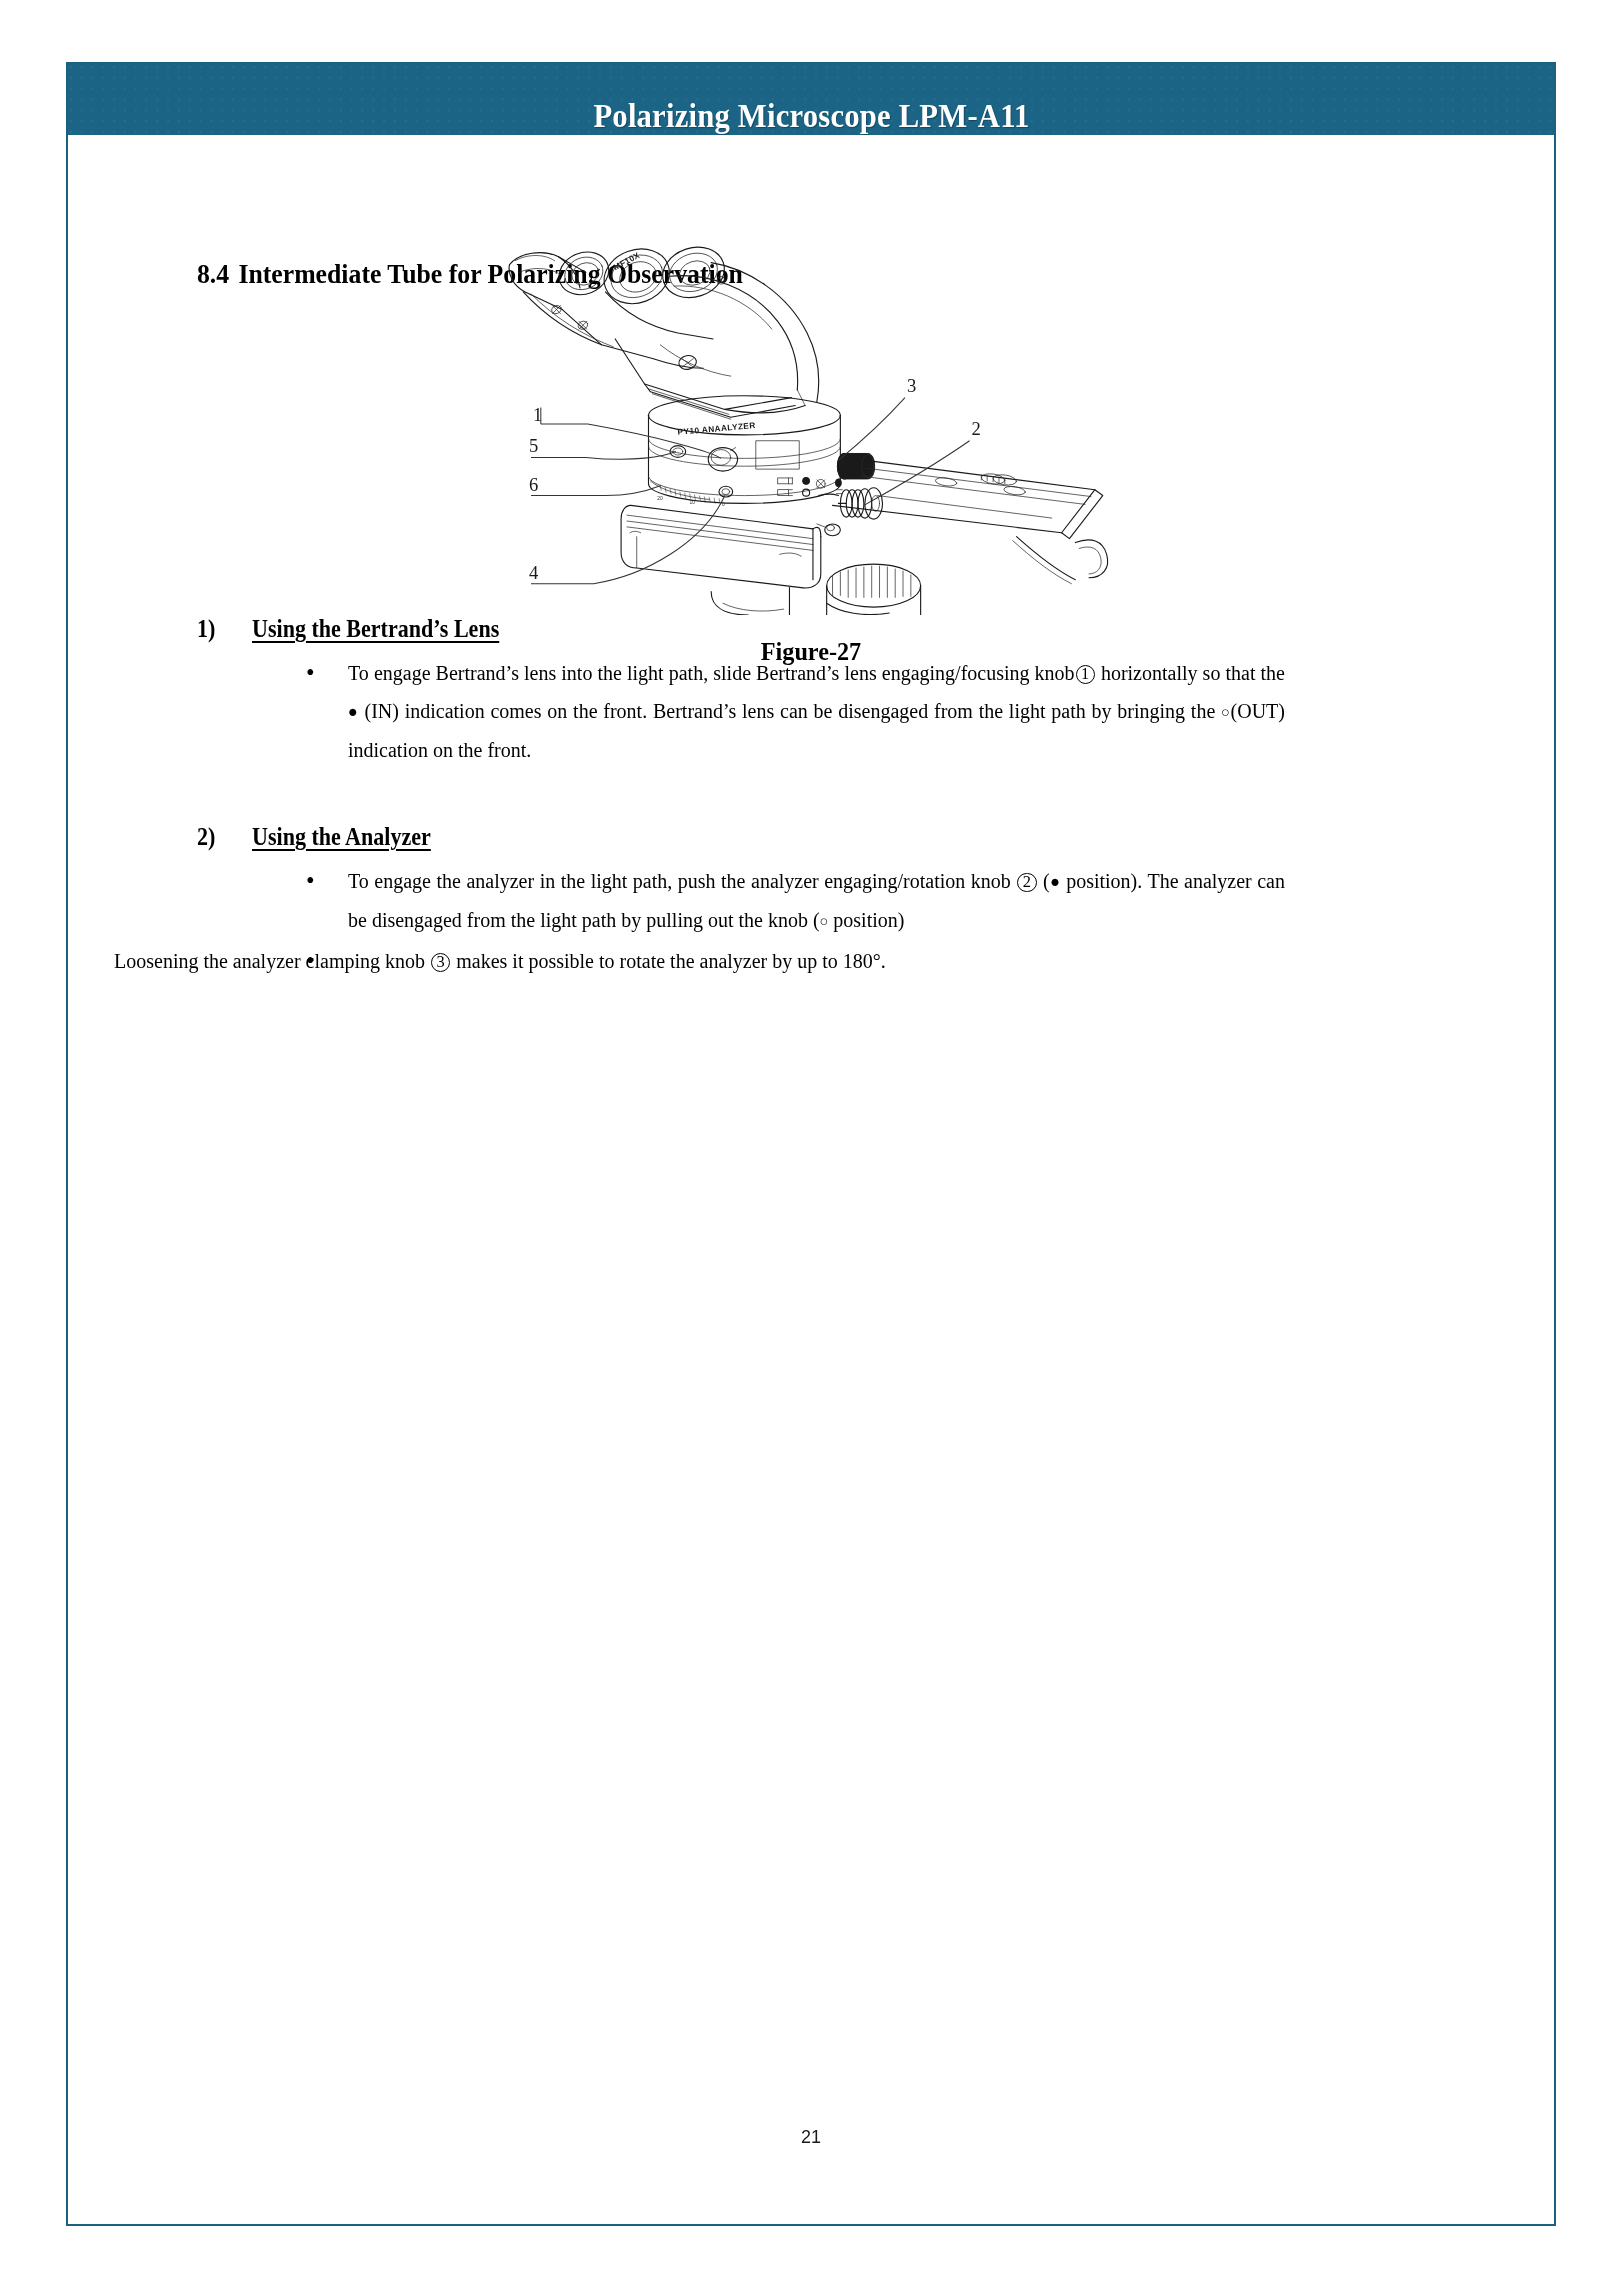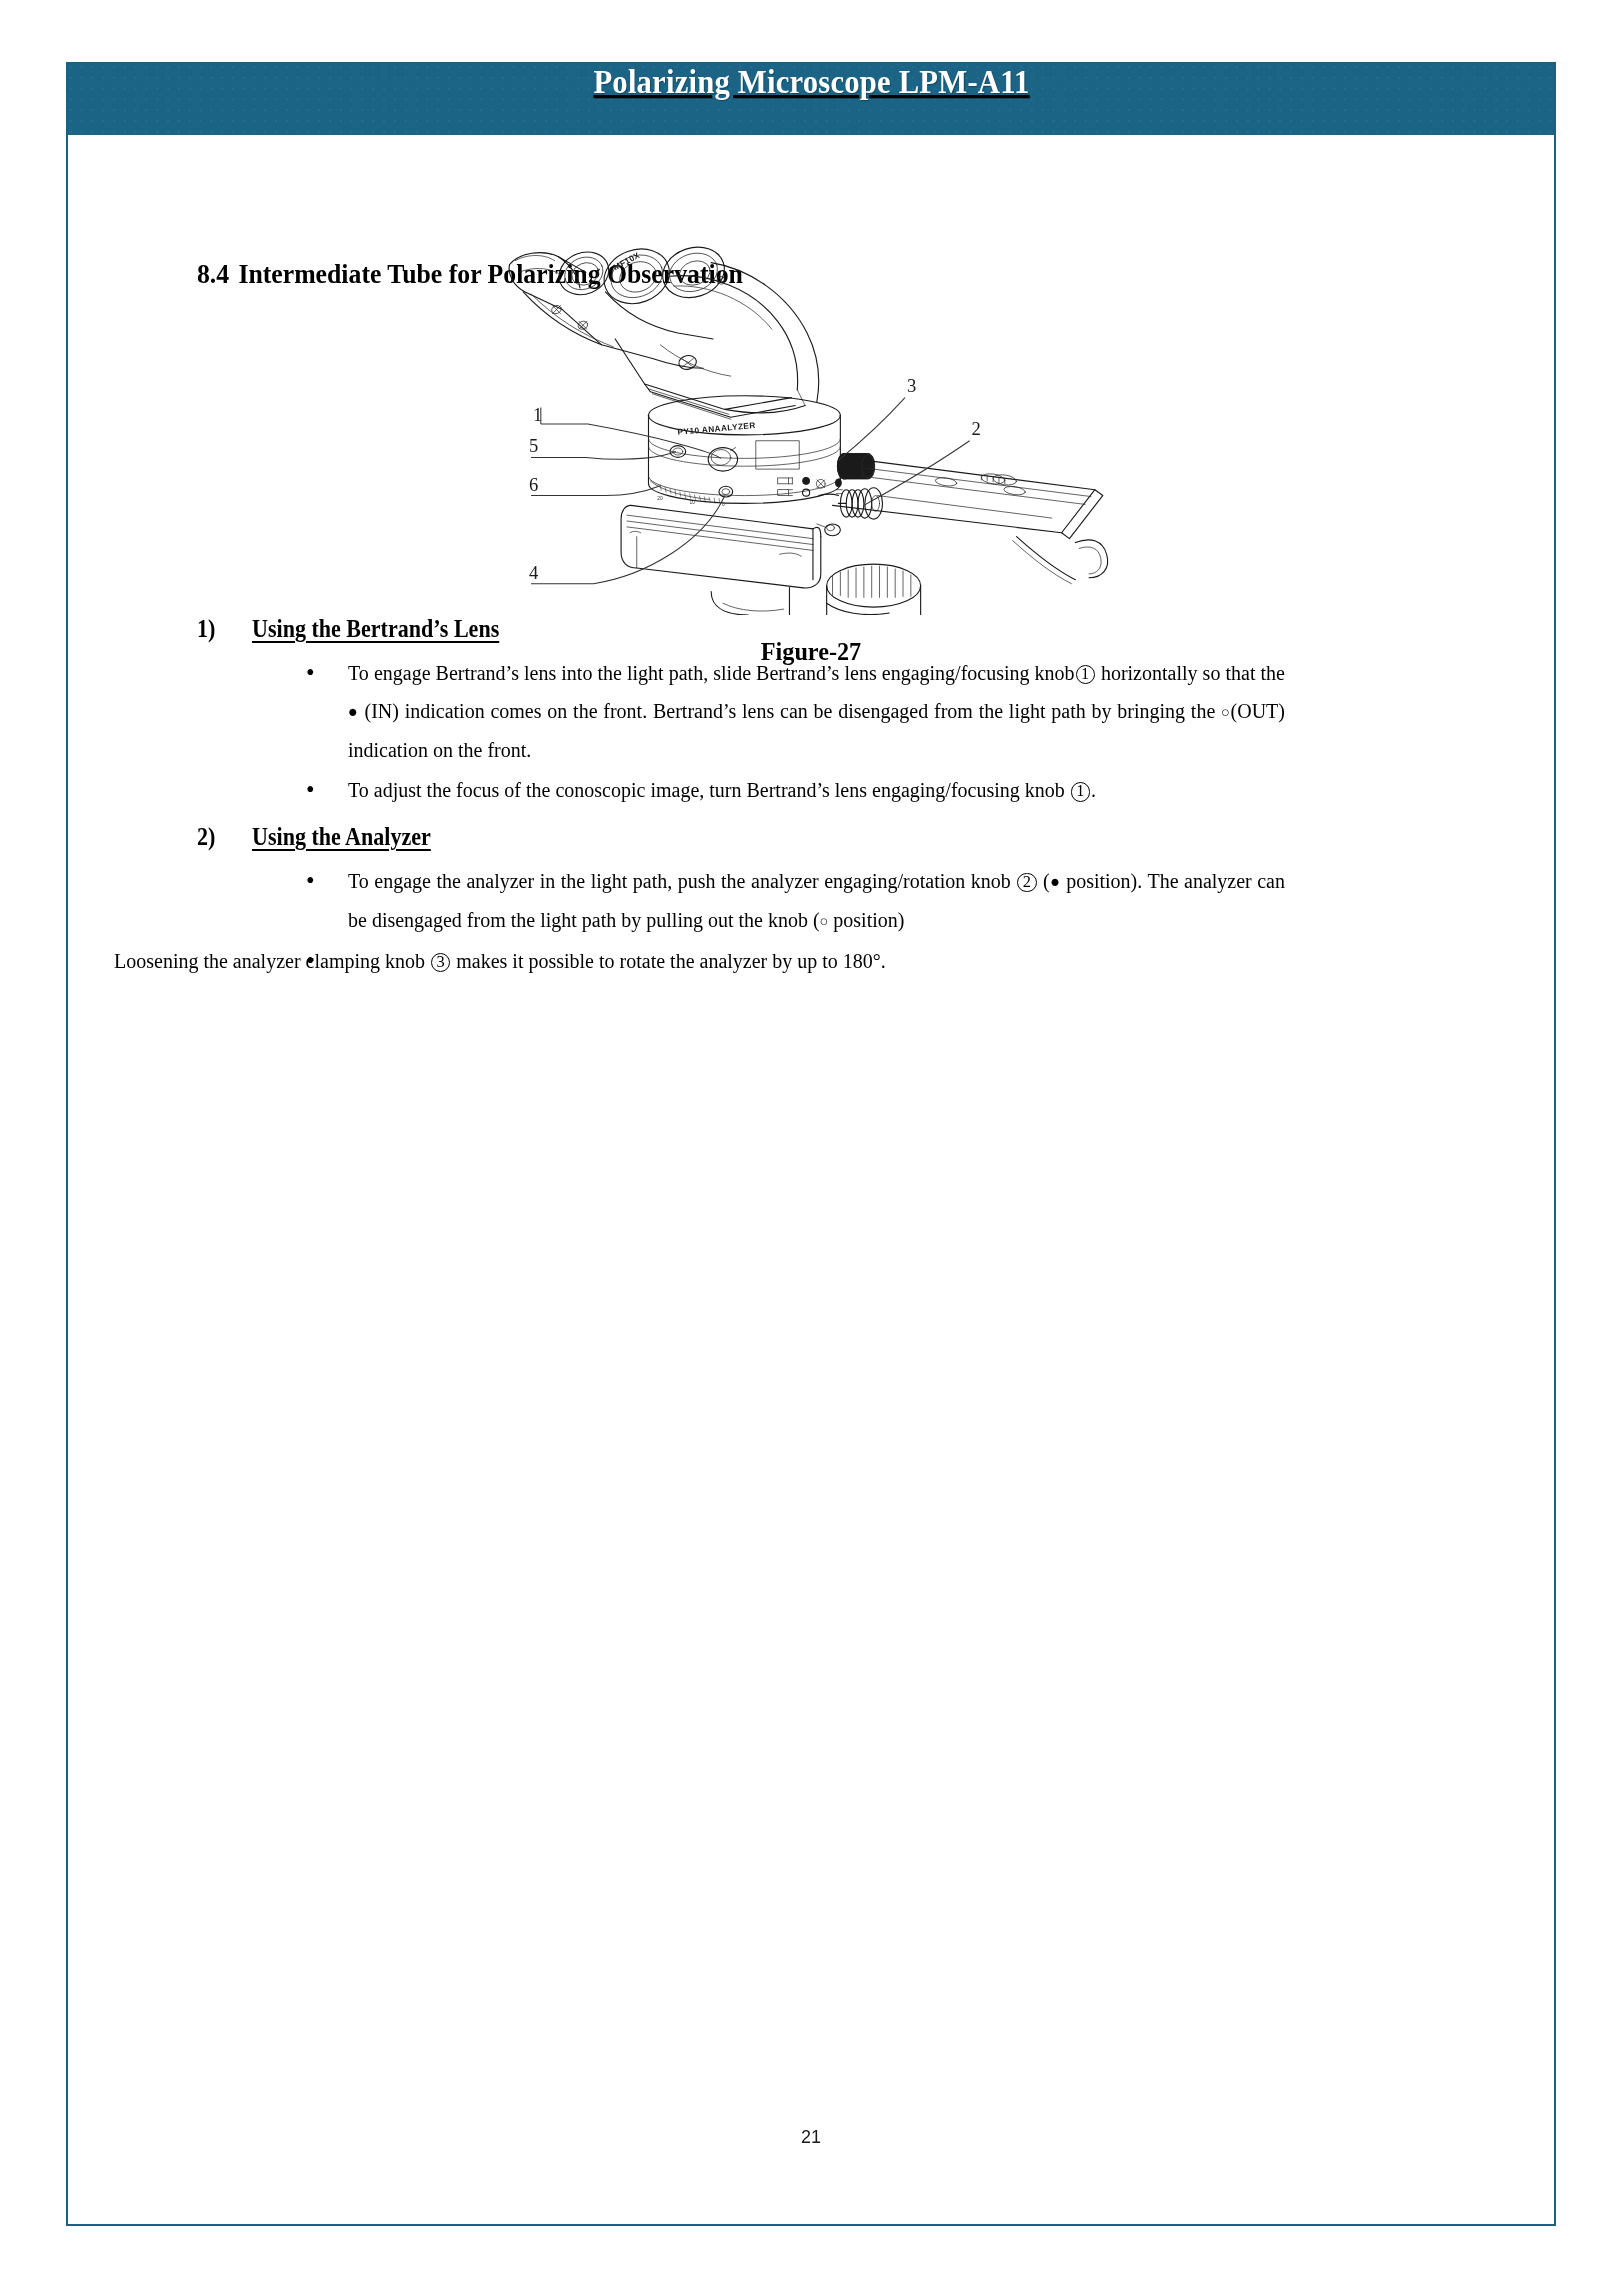--- a/index.html
+++ b/index.html
@@ -32,24 +32,23 @@
     position: absolute;
     left: 0;
     top: 0;
     width: 100%;
     height: 71px;
     background-color: #1b6485;
     background-image:
       radial-gradient(circle at 2.9px 2.9px, rgba(255,255,255,0.055) 1px, transparent 1.4px);
     background-size: 10.8px 10.8px;
     display: flex;
-    align-items: flex-start;
+    align-items: flex-end;
     justify-content: center;
     box-sizing: border-box;
-    text-decoration: underline;
   }
   #header-title {
     color: #ffffff;
     font-family: "Liberation Serif", "DejaVu Serif", serif;
     font-weight: bold;
     font-size: 33px;
     letter-spacing: 0.2px;
     text-shadow: 1px 1px 1px rgba(0,0,0,0.28);
     transform: scaleX(0.93);
     white-space: nowrap;
@@ -397,21 +396,20 @@
       <div id="figure-caption">Figure-27</div>
     </div>
 
     <div class="body-section" id="section-1">
       <div class="list-head">
         <span class="lh-num">1)</span>
         <span class="lh-text">Using the Bertrand’s Lens</span>
       </div>
       <ul class="bullets">
         <li>To engage Bertrand’s lens into the light path, slide Bertrand’s lens engaging/focusing knob<span class="circ">1</span> horizontally so that the <span class="dot-filled">●</span> (IN) indication comes on the front. Bertrand’s lens can be disengaged from the light path by bringing the <span class="dot-hollow">○</span>(OUT) indication on the front.</li>
-        <li>To adjust the focus of the conoscopic image, turn Bertrand’s lens engaging/focusing knob <span class="circ">1</span>.</li>
       </ul>
     </div>
 
     <div class="body-section" id="section-2">
       <div class="list-head">
         <span class="lh-num">2)</span>
         <span class="lh-text">Using the Analyzer</span>
       </div>
       <ul class="bullets">
         <li>To engage the analyzer in the light path, push the analyzer engaging/rotation knob <span class="circ">2</span> (<span class="dot-filled">●</span> position). The analyzer can be disengaged from the light path by pulling out the knob (<span class="dot-hollow">○</span> position)</li>

